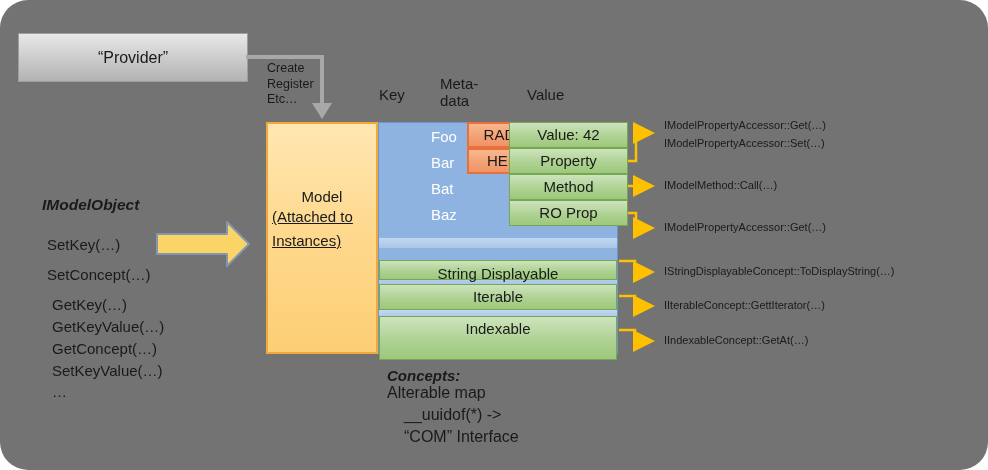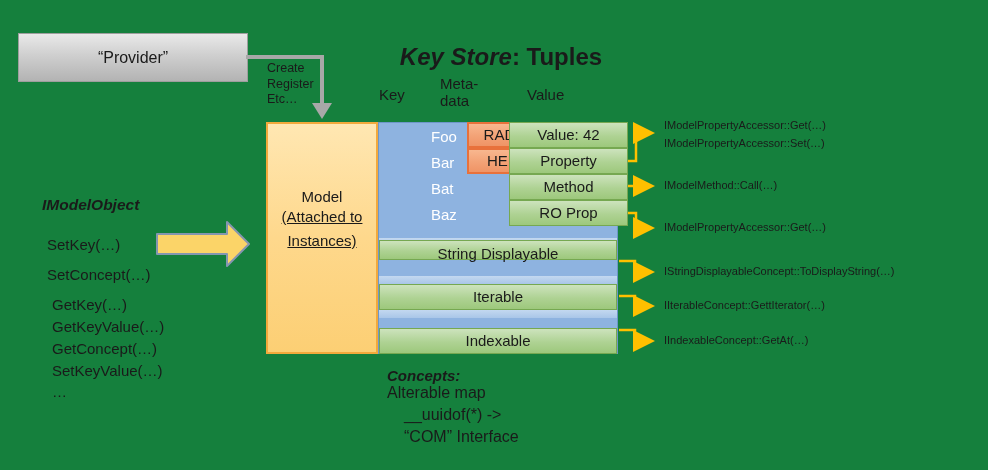--- a/index.html
+++ b/index.html
@@ -1,18 +1,18 @@
 <!DOCTYPE html>
 <html><head>
 <meta charset="utf-8">
 <style>
   html,body{margin:0;padding:0;background:#fff;}
   .stage{
-    position:relative;width:988px;height:470px;background:#15803d;overflow:hidden;
-    font-family:"Liberation Sans",sans-serif;color:#1a1a1a;
+    position:relative;width:988px;height:470px;background:#737373;overflow:hidden;
+    font-family:"Liberation Sans",sans-serif;color:#1a1a1a;border-radius:28px;
   }
   .abs{position:absolute;}
 
   
   .provider{
     left:18px;top:33px;width:228px;height:47px;
     background:linear-gradient(180deg,#e9e9e9 0%,#cfcfcf 45%,#b3b3b3 100%);
     border:1px solid #9e9e9e;
     display:flex;align-items:center;justify-content:center;
     font-size:16px;
@@ -30,21 +30,21 @@
   .col-key{left:379px;top:86px;}
   .col-meta{left:440px;top:75px;white-space:pre-line;line-height:17px;}
   .col-value{left:527px;top:86px;}
 
   
   .model{
     left:266px;top:122px;width:112px;height:232px;box-sizing:border-box;
     background:linear-gradient(180deg,#ffe7b2 0%,#fed88c 50%,#fccf74 100%);
     border:2px solid #f2a93c;
     display:flex;flex-direction:column;align-items:center;
-    font-size:15px;text-align:center;
+    font-size:15px;text-align:left;
   }
   .model .m-title{margin-top:64px;}
   .model .m-sub{width:100px;line-height:24px;text-decoration:underline;}
 
   
   .blue-panel{
     left:378px;top:122px;width:240px;height:232px;box-sizing:border-box;
     background:#8eb3e0;border:1px solid #6e96c8;
   }
   .key-label{left:384px;width:46px;height:26px;line-height:26px;color:#fff;font-size:15px;margin-left:47px;}
@@ -107,23 +107,20 @@
     <polyline points="619,213 636,213 636,228 650,228" fill="none" stroke="#FFC000" stroke-width="2.5" marker-end="url(#yhead)"></polyline>
     <polyline points="619,261 635,261 635,272 650,272" fill="none" stroke="#FFC000" stroke-width="2.5" marker-end="url(#yhead)"></polyline>
     <polyline points="619,296 635,296 635,306 650,306" fill="none" stroke="#FFC000" stroke-width="2.5" marker-end="url(#yhead)"></polyline>
     <polyline points="619,330 635,330 635,341 650,341" fill="none" stroke="#FFC000" stroke-width="2.5" marker-end="url(#yhead)"></polyline>
   </svg>
 
   <div class="abs create-note">Create
 Register
 Etc…</div>
 
-  <div class="abs title">
-    <span class="em">Key Store</span><span>: Tuples</span>
-  </div>
 
   <div class="abs col-head col-key">Key</div>
   <div class="abs col-head col-meta">Meta-
 data</div>
   <div class="abs col-head col-value">Value</div>
 
   <div class="abs model">
     <div class="m-title">Model</div>
     <div class="m-sub">(Attached to Instances)</div>
   </div>
@@ -140,23 +137,23 @@
 
   <div class="abs green-box value-cell" style="top:122px">Value: 42</div>
   <div class="abs green-box value-cell" style="top:148px">Property</div>
   <div class="abs green-box value-cell" style="top:174px">Method</div>
   <div class="abs green-box value-cell" style="top:200px">RO Prop</div>
 
   <div class="abs stripe" style="top:238px;height:10px"></div>
   <div class="abs stripe" style="top:276px;height:8px"></div>
   <div class="abs stripe" style="top:310px;height:8px"></div>
 
-  <div class="abs green-box concept-bar" style="top:240px;height:20px;line-height:26px">String Displayable</div>
+  <div class="abs green-box concept-bar" style="top:260px;height:20px;line-height:26px">String Displayable</div>
   <div class="abs green-box concept-bar" style="top:284px;height:26px;line-height:24px">Iterable</div>
-  <div class="abs green-box concept-bar" style="top:328px;height:26px;line-height:24px">Indexable</div>
+  <div class="abs green-box concept-bar" style="top:316px;height:44px;line-height:24px">Indexable</div>
 
   <div class="abs imodel-heading">IModelObject</div>
   <div class="abs lmethod" style="left:47px;top:236px">SetKey(…)</div>
   <div class="abs lmethod" style="left:47px;top:266px">SetConcept(…)</div>
   <div class="abs lmethod" style="left:52px;top:296px">GetKey(…)</div>
   <div class="abs lmethod" style="left:52px;top:318px">GetKeyValue(…)</div>
   <div class="abs lmethod" style="left:52px;top:340px">GetConcept(…)</div>
   <div class="abs lmethod" style="left:52px;top:362px">SetKeyValue(…)</div>
   <div class="abs lmethod" style="left:52px;top:383px">…</div>
 

